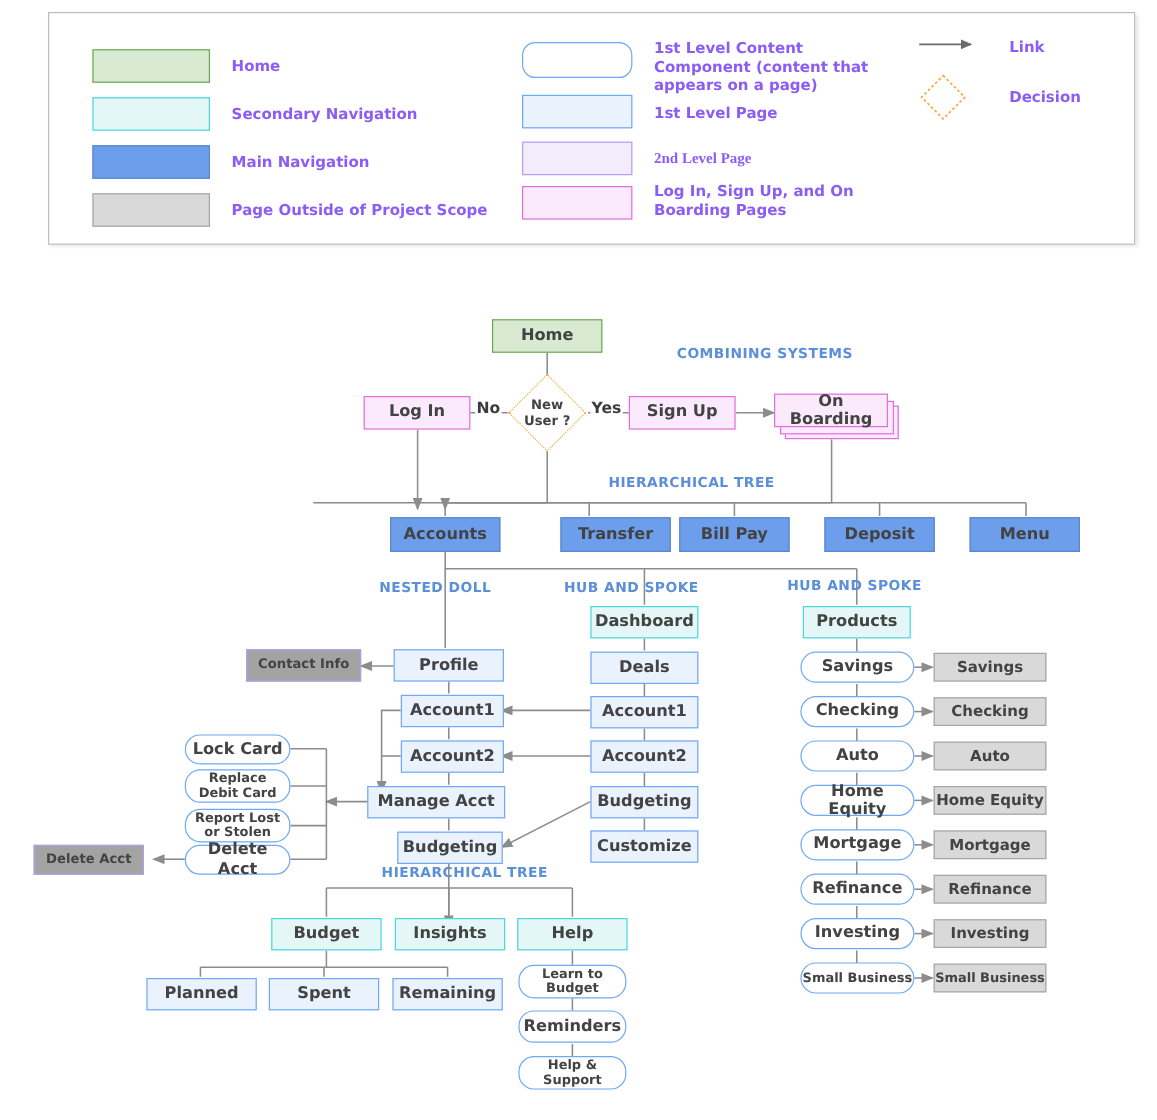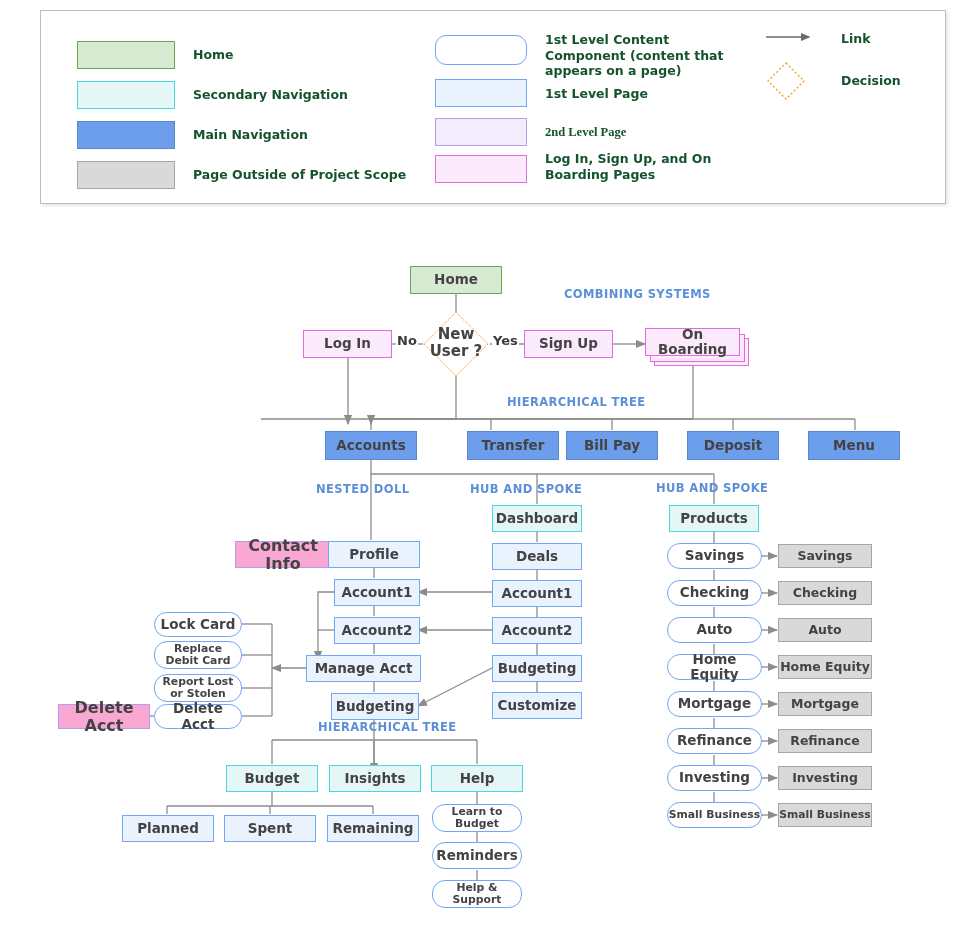--- a/index.html
+++ b/index.html
@@ -11,21 +11,21 @@
   #canvas{position:absolute;left:0;top:0;width:964px;height:933px;}
   svg.wires{position:absolute;left:0;top:0;width:964px;height:933px;pointer-events:none;}
 
   
   .legend{
     position:absolute;left:40px;top:10px;width:906px;height:194px;
     border:1px solid #bdbdbd;background:#fff;box-sizing:border-box;
     box-shadow:2px 2px 3px rgba(0,0,0,.10);
   }
   .sw{position:absolute;box-sizing:border-box;}
-  .lg-text{position:absolute;font-size:12.5px;font-weight:bold;color:#14532d;line-height:15.5px;}
+  .lg-text{position:absolute;font-size:12.5px;font-weight:bold;color:#8b5cf6;line-height:15.5px;}
 
   .sw-home{background:#d9ead3;border:1.6px solid #6aa84f;}
   .sw-secnav{background:#e4f6f5;border:1.6px solid #48d8e0;}
   .sw-mainnav{background:#6d9eeb;border:1.6px solid #5b87c9;}
   .sw-outside{background:#d9d9d9;border:1.6px solid #a6a6a6;}
   .sw-content{background:#ffffff;border:1.6px solid #6fa8f5;border-radius:11px;}
   .sw-l1{background:#eaf2fe;border:1.6px solid #6fa8f5;}
   .sw-l2{background:#f2ecfd;border:1.6px solid #b49ef0;}
   .sw-auth{background:#fbeafb;border:1.6px solid #e06ee0;}
 
@@ -33,34 +33,34 @@
   .node{
     position:absolute;box-sizing:border-box;display:flex;
     align-items:center;justify-content:center;text-align:center;
     font-weight:bold;color:#434343;line-height:1.12;
   }
   .t-home   {background:#d9ead3;border:1.6px solid #6aa84f;font-size:13.5px;}
   .t-auth   {background:#fbeafb;border:1.6px solid #e06ee0;font-size:13.5px;}
   .t-mainnav{background:#6d9eeb;border:1.6px solid #5b87c9;font-size:13.5px;}
   .t-secnav {background:#e4f6f5;border:1.6px solid #48d8e0;font-size:13.5px;}
   .t-l1     {background:#eaf2fe;border:1.6px solid #6fa8f5;font-size:13.5px;}
-  .t-l2     {background:#f9a8d4;border:1.6px solid #b49ef0;font-size:16px;margin-left:30px;}
+  .t-l2     {background:#a3a3a3;border:1.6px solid #b49ef0;font-size:11px;}
   .t-outside{background:#d9d9d9;border:1.6px solid #a6a6a6;font-size:12.5px;}
   .t-content{background:#ffffff;border:1.6px solid #6fa8f5;border-radius:13px;font-size:13.5px;}
   .small{font-size:10.8px;}
 
   
   .diamond{
     position:absolute;box-sizing:border-box;
     border:1.5px dotted #f5a93c;background:#fff;
     transform:rotate(45deg);
   }
   .diamond-label{
-    position:absolute;display:flex;align-items:flex-end;justify-content:center;
-    text-align:center;font-weight:bold;font-size:15px;color:#434343;line-height:1.14;
+    position:absolute;display:flex;align-items:center;justify-content:center;
+    text-align:center;font-weight:bold;font-size:11px;color:#434343;line-height:1.14;
   }
 
   
   .stack{position:absolute;}
   .stack .layer{position:absolute;box-sizing:border-box;background:#fbeafb;border:1.6px solid #e06ee0;}
 
   
   .edge-label{position:absolute;font-size:13px;font-weight:bold;color:#3c3c3c;background:#fff;padding:0 1px;}
   .section{position:absolute;font-size:11.5px;font-weight:bold;color:#5b8fd9;letter-spacing:.4px;white-space:nowrap;}
 </style>

